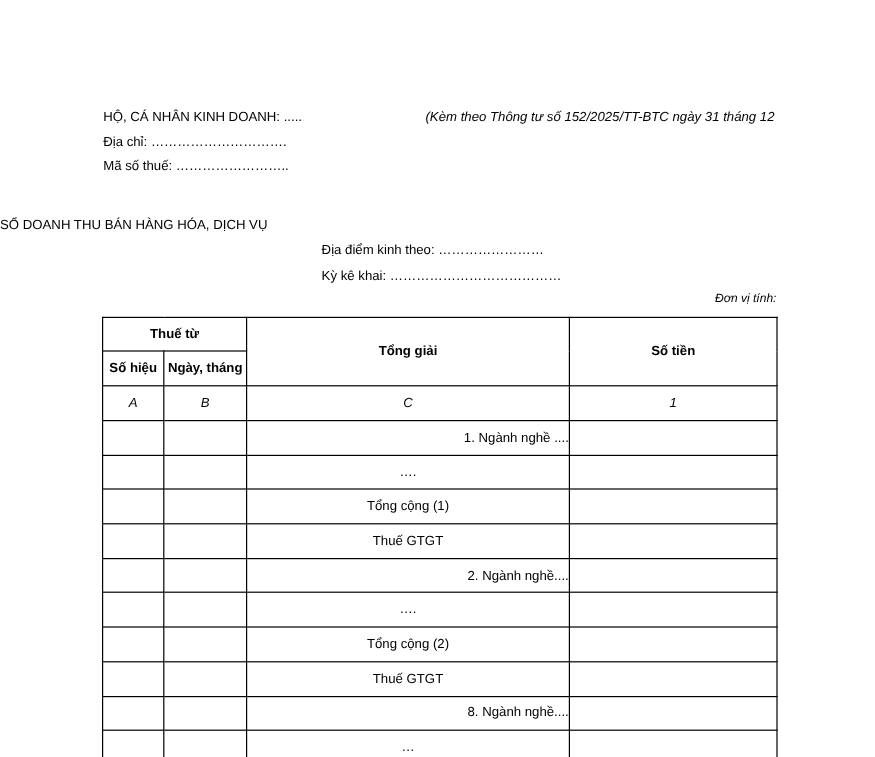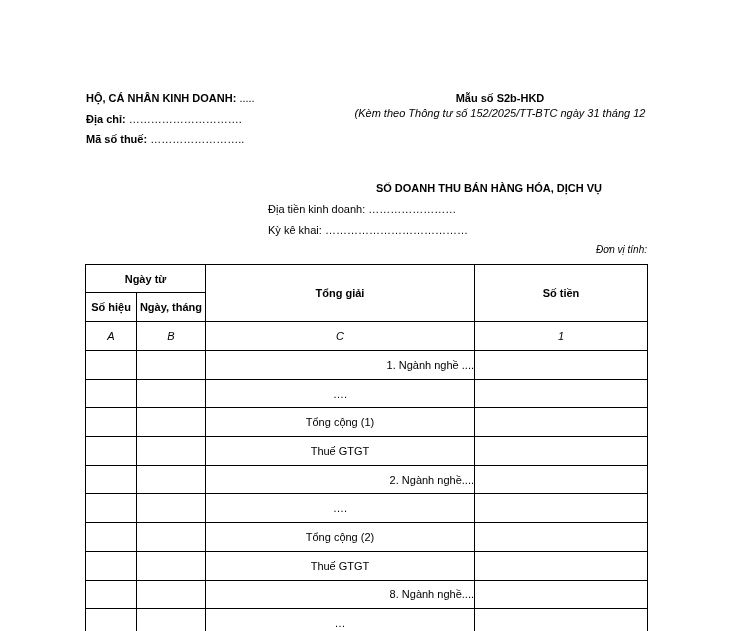--- a/index.html
+++ b/index.html
@@ -10,41 +10,41 @@
   body {
     width: 729px;
     height: 631px;
     position: relative;
     overflow: hidden;
     font-family: "Liberation Sans", sans-serif;
     color: #000000;
     font-size: 11px;
   }
   .abs { position: absolute; white-space: nowrap; }
-  .bold { font-weight: bold; }
+  .bold { font-weight: normal; }
   .italic { font-style: italic; }
 
   
   #biz-name { left: 86px; top: 92px; font-size: 11px; }
   #biz-address { left: 86px; top: 113px; font-size: 11px; }
   #biz-taxcode { left: 86px; top: 133px; font-size: 11px; }
 
   
   #form-block {
     position: absolute;
     left: 350px;
     top: 92px;
     width: 300px;
     text-align: center;
     font-size: 11px;
     line-height: 13.5px;
   }
 
   
-  #title { left: 15px; width: 587px; top: 182px; text-align: right; font-size: 11px; }
+  #title { left: 0; width: 587px; top: 182px; text-align: left; font-size: 11px; }
   #location { left: 268px; top: 203px; font-size: 11px; }
   #period { left: 268px; top: 224px; font-size: 11px; text-align: right; }
   #unit { right: 82px; top: 244px; font-size: 10px; }
 
   
   table#ledger {
     position: absolute;
     left: 85px;
     top: 264px;
     border-collapse: collapse;
@@ -76,45 +76,44 @@
 <div id="biz-address" class="abs">
   <span class="bold">Địa chỉ:</span>
   <span>………………………….</span>
 </div>
 <div id="biz-taxcode" class="abs">
   <span class="bold">Mã số thuế:</span>
   <span>……………………..</span>
 </div>
 
 <div id="form-block">
-  <div class="bold" style="margin-bottom:1px;">Mẫu số S2b-HKD</div>
   <div class="italic">(Kèm theo Thông tư số 152/2025/TT-BTC ngày 31 tháng 12</div>
 </div>
 
 <div id="title" class="abs bold">SỔ DOANH THU BÁN HÀNG HÓA, DỊCH VỤ</div>
 <div id="location" class="abs">
-  <span>Địa tiền kinh doanh:</span>
+  <span>Địa điểm kinh theo:</span>
   <span>……………………</span>
 </div>
 <div id="period" class="abs">
   <span>Kỳ kê khai:</span>
   <span>…………………………………</span>
 </div>
 <div id="unit" class="abs italic">Đơn vị tính:</div>
 
 <table id="ledger">
   <colgroup>
     <col style="width:51px">
     <col style="width:69px">
     <col style="width:269px">
     <col style="width:173px">
   </colgroup>
   <tbody>
       <tr class="h1">
-    <th colspan="2">Ngày từ</th>
+    <th colspan="2">Thuế từ</th>
     <th rowspan="2">Tổng giải</th>
     <th rowspan="2">Số tiền</th>
   </tr>
   <tr class="h2">
     <th>Số hiệu</th>
     <th>Ngày, tháng</th>
   </tr>
   <tr class="codes">
     <td>A</td>
     <td>B</td>

